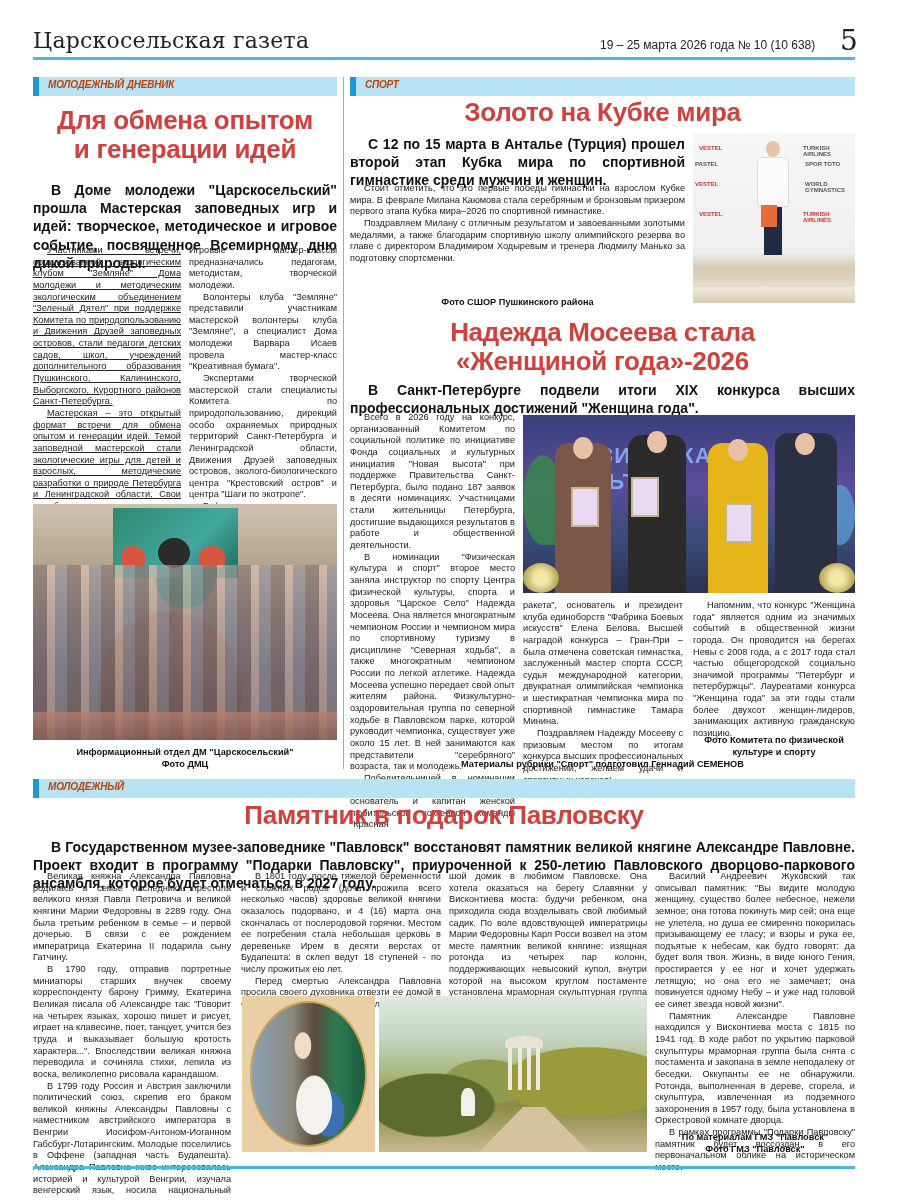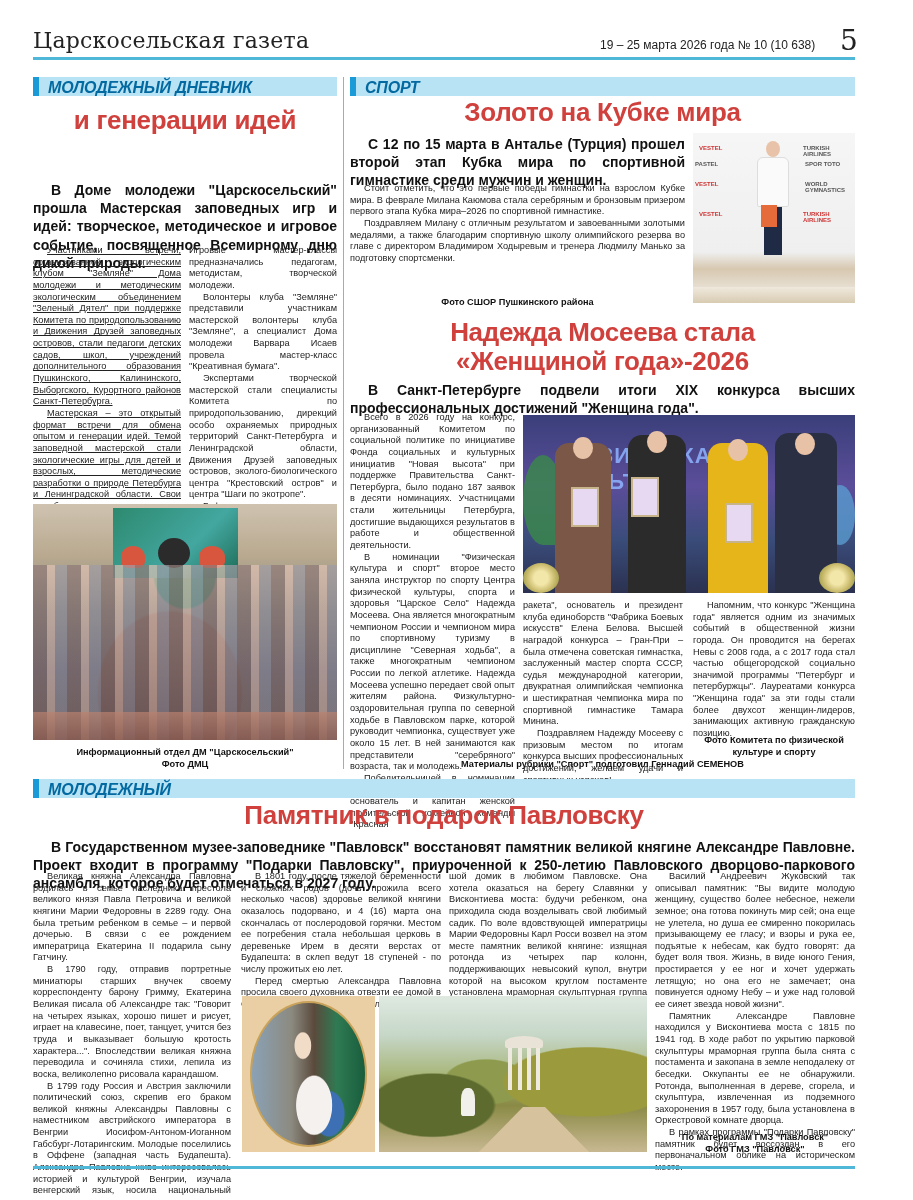--- a/index.html
+++ b/index.html
@@ -10,21 +10,21 @@
 
   
   .masthead-title { left: 33px; top: 28px; font-family: "DejaVu Serif", serif; font-size: 22px; color: #222; letter-spacing: 0.2px; }
   .masthead-issue { left: 600px; top: 38px; font-size: 12px; color: #222; font-family: "Liberation Sans", sans-serif; }
   .masthead-page { left: 840px; top: 24px; font-family: "DejaVu Serif", serif; font-size: 28px; color: #222; }
   .rule { height: 3px; background: #4fb8d8; }
 
   
   .rubric { height: 19px; background: #b8e3f4; }
   .rubric .tab { position: absolute; left: 0; top: 0; width: 6px; height: 19px; background: #1a9ad6; }
-  .rubric .lbl { position: absolute; left: 15px; top: 2px; font-size: 16px; font-weight: bold; font-style: italic; color: #0369a1; letter-spacing: -0.2px; }
+  .rubric .lbl { position: absolute; left: 15px; top: 2px; font-size: 10px; font-weight: bold; font-style: italic; color: #c2410c; letter-spacing: -0.2px; }
 
   .vdivider { width: 1px; background: #aaa; }
 
   
   .headline { color: #d0403c; font-weight: bold; text-align: center; line-height: 1.12; letter-spacing: -0.3px; }
 
   .lead { font-weight: bold; font-size: 14px; line-height: 1.3; text-align: justify; text-indent: 18px; color: #111; }
   .body { font-size: 9.2px; line-height: 1.265; text-align: justify; color: #222; }
   .body p { text-indent: 14px; }
   .credit { font-size: 9.2px; font-weight: bold; text-align: center; line-height: 1.3; color: #111; }
@@ -97,20 +97,21 @@
 <div class="abs masthead-issue">19 – 25 марта  2026 года № 10 (10 638)</div>
 <div class="abs masthead-page">5</div>
 <div class="abs rule" style="left:33px; top:57px; width:822px;"></div>
 
 <div class="abs rubric" style="left:33px; top:77px; width:304px;">
   <span class="tab"></span>
   <span class="lbl">МОЛОДЕЖНЫЙ ДНЕВНИК</span>
 </div>
 
 <div class="abs headline" style="left:33px; top:106px; width:304px; font-size:26px;">
+  <div>Для обмена опытом</div>
   <div>и генерации идей</div>
 </div>
 
 <div class="abs lead" style="left:33px; top:181px; width:304px;">В Доме молодежи "Царскосельский" прошла Мастерская заповедных игр и идей: творческое, методическое и игровое событие, посвященное Всемирному дню дикой природы.</div>
 
 <div class="abs body" style="left:33px; top:245px; width:148px;text-decoration:underline;">
   <p>Участниками встречи, организованной экологическим клубом "Земляне" Дома молодежи и методическим экологическим объединением "Зеленый Дятел" при поддержке Комитета по природопользованию и Движения Друзей заповедных островов, стали педагоги детских садов, школ, учреждений дополнительного образования Пушкинского, Калининского, Выборгского, Курортного районов Санкт-Петербурга.</p>
   <p>Мастерская – это открытый формат встречи для обмена опытом и генерации идей. Темой заповедной мастерской стали экологические игры для детей и взрослых, методические разработки о природе Петербурга и Ленинградской области. Свои наработки в этот день презентовали более 60 специалистов.</p>
 </div>
 <div class="abs body" style="left:189px; top:245px; width:148px;">

